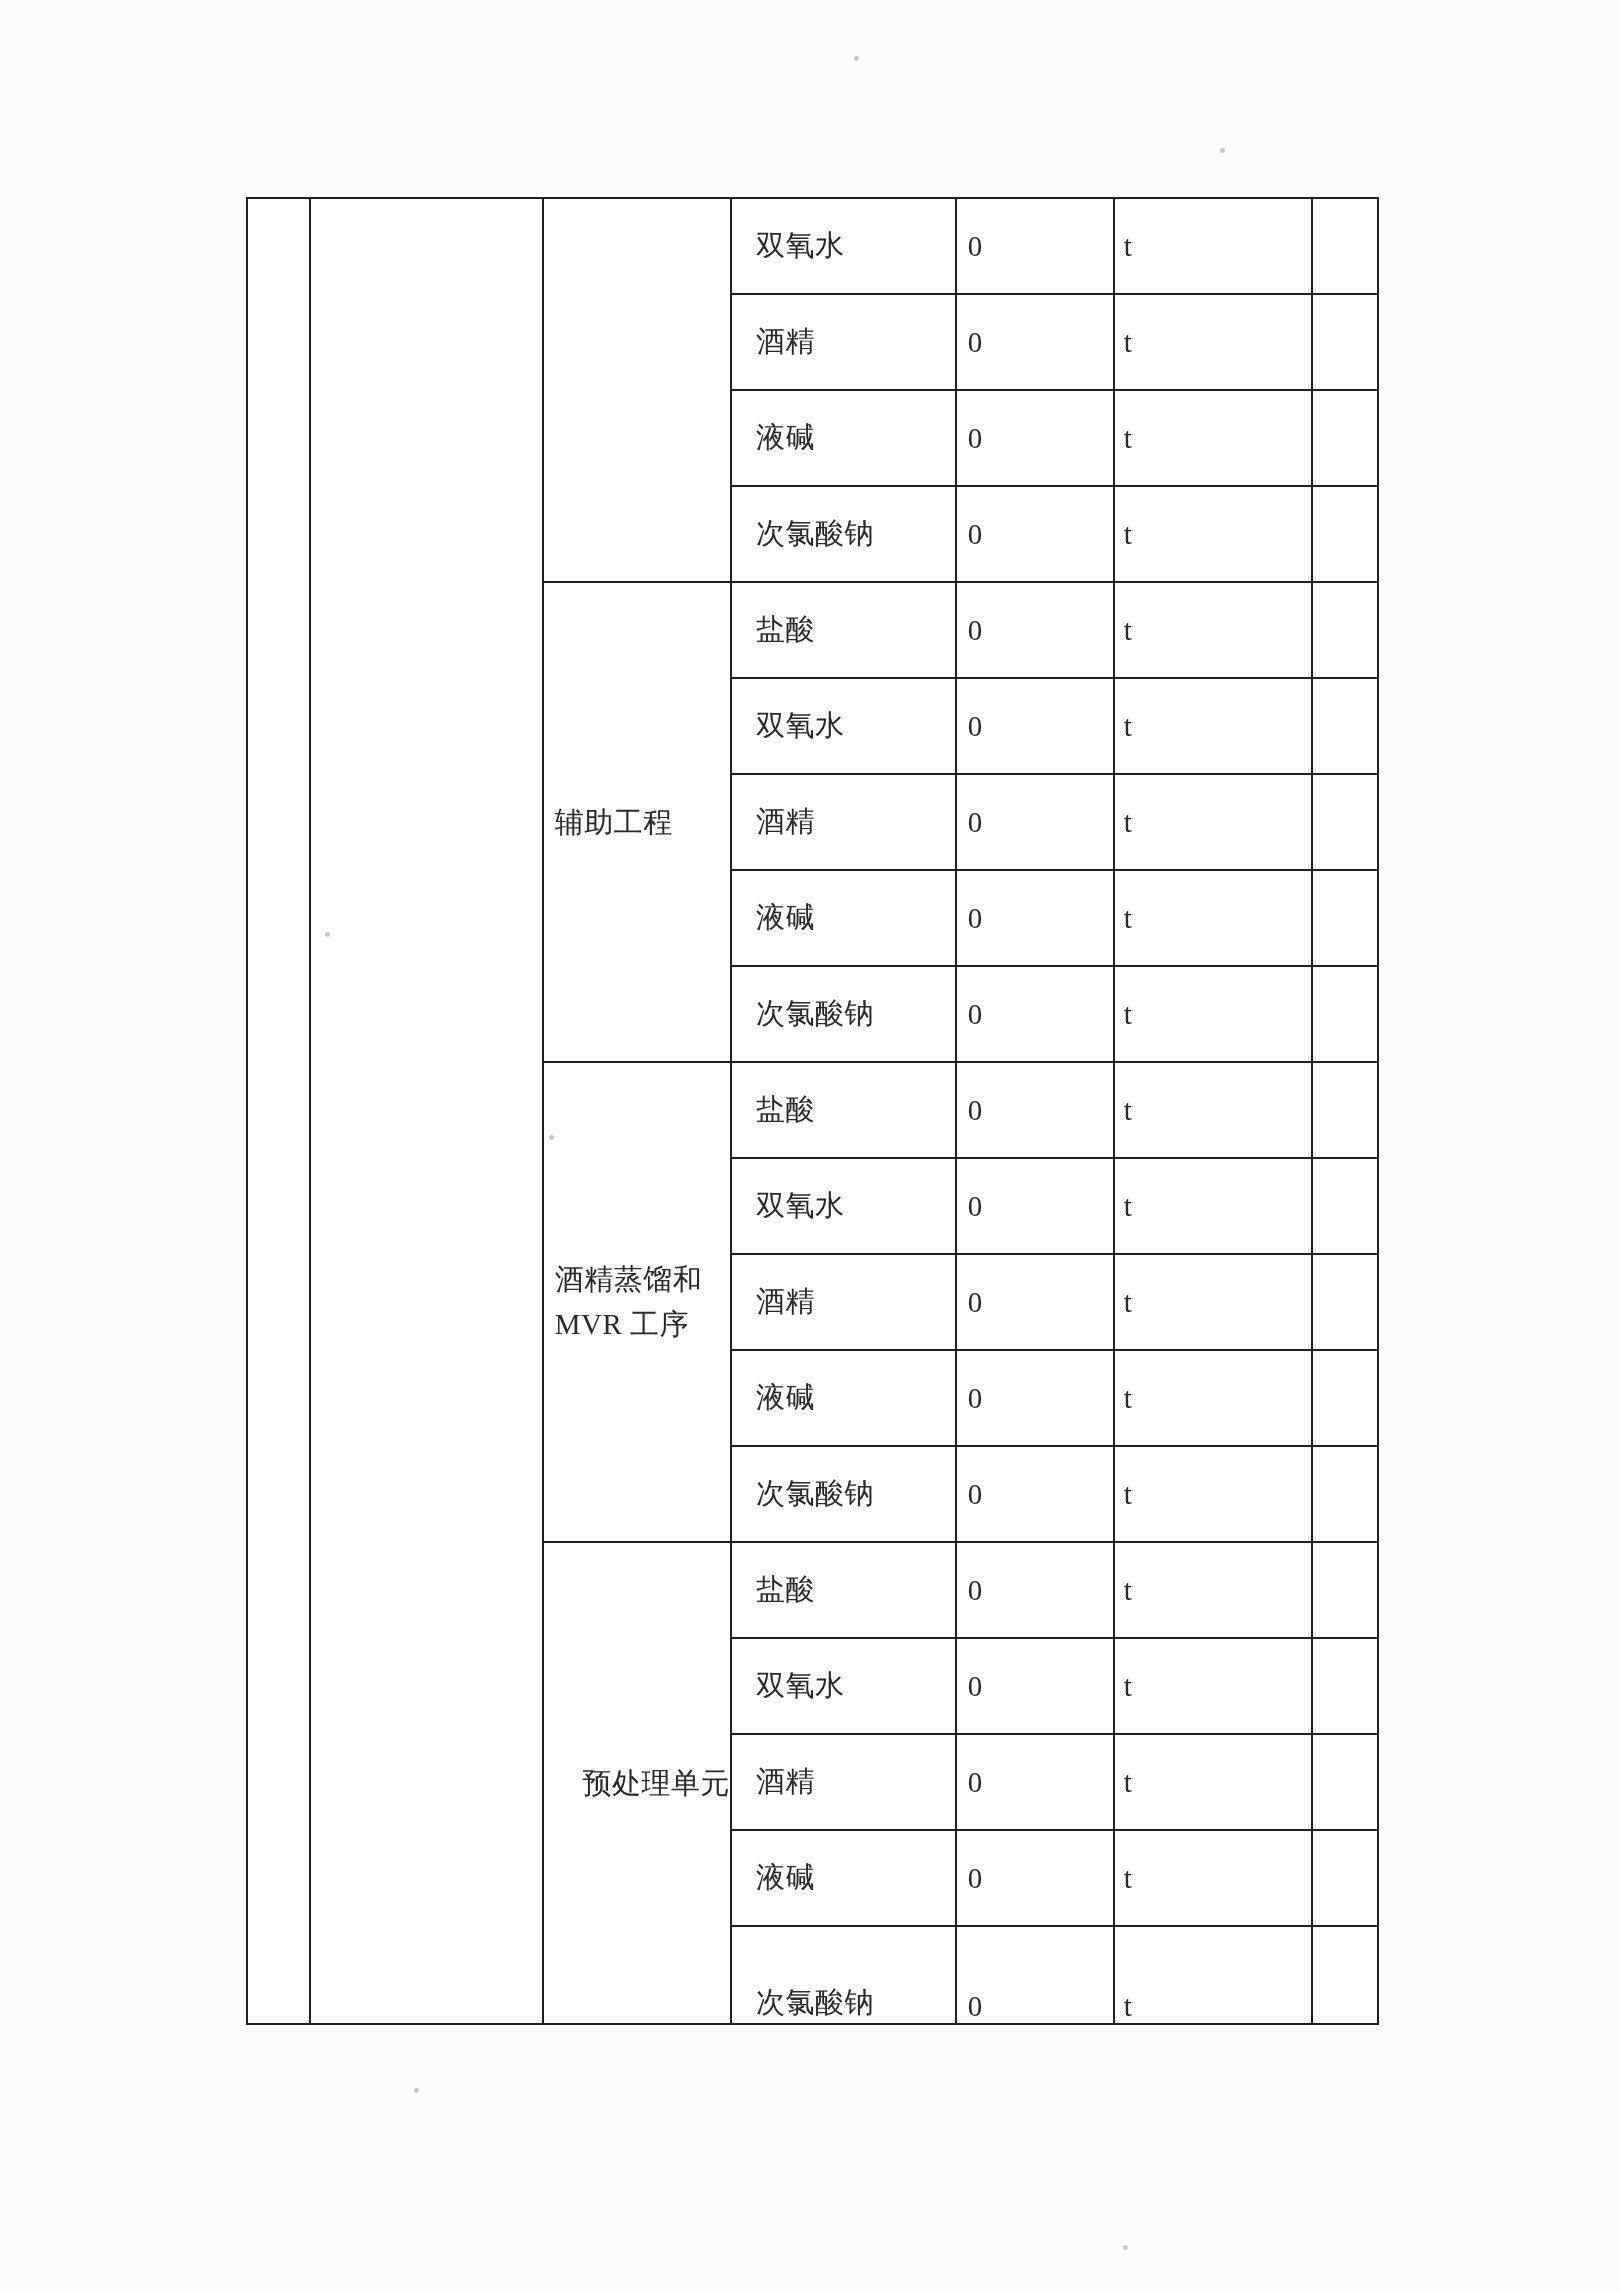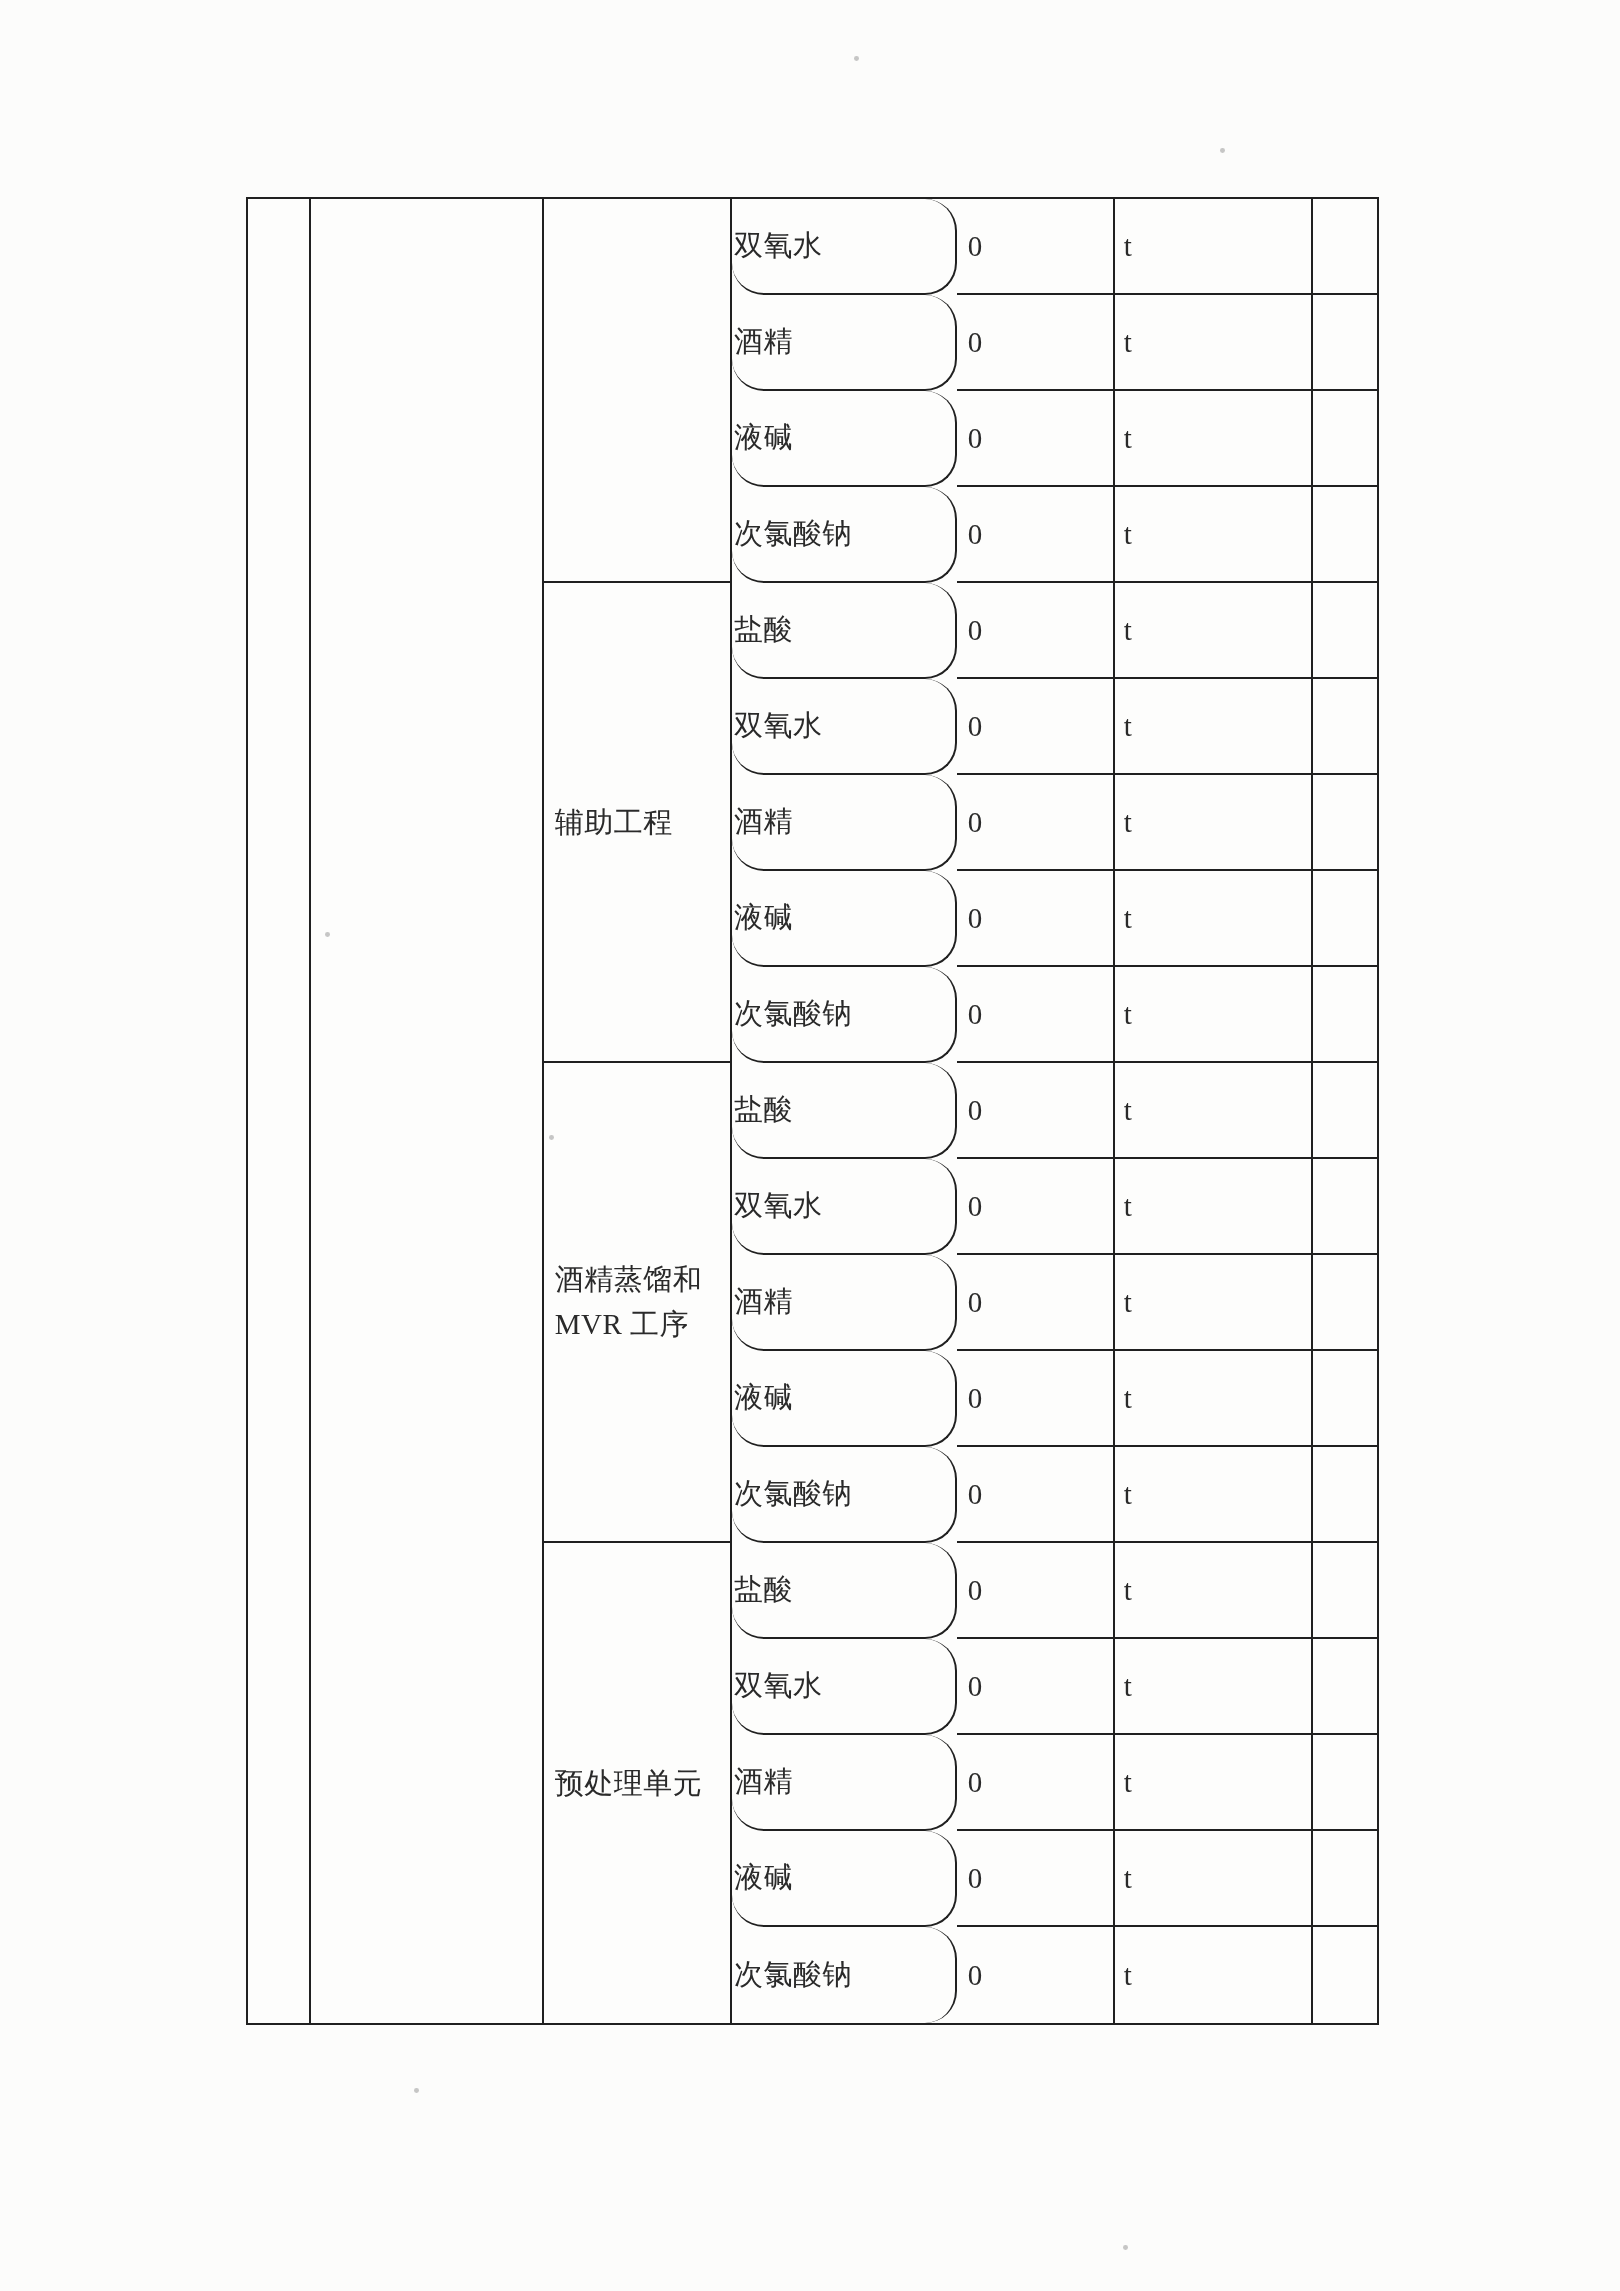--- a/index.html
+++ b/index.html
@@ -21,31 +21,31 @@
   }
   .cell{
     border-right:2.9px solid #202020;
     border-bottom:2.9px solid #202020;
     display:flex;align-items:center;
     font-size:29px;
     letter-spacing:0.5px;
     overflow:hidden;
     box-sizing:border-box;
   }
-  .name-cell{padding-left:2px;border-radius:32px;}
+  .name-cell{padding-left:24px;}
   .value-cell{padding-left:10.8px;}
   .unit-cell{padding-left:8.8px;}
   .group-cell{
     flex-direction:column;
     align-items:flex-start;
     justify-content:center;
     padding-left:10.8px;
     line-height:45px;
   }
-  .no-bottom{border-bottom:none;}
+  .no-bottom{border-bottom:none;align-items:flex-end;}
   .no-right{border-right:none;}
   .speck{
     position:absolute;width:4.9px;height:4.9px;border-radius:50%;
     background:#8f8f8f;opacity:.5;
   }
 </style>
 </head>
 <body>
 
 <div class="page">

